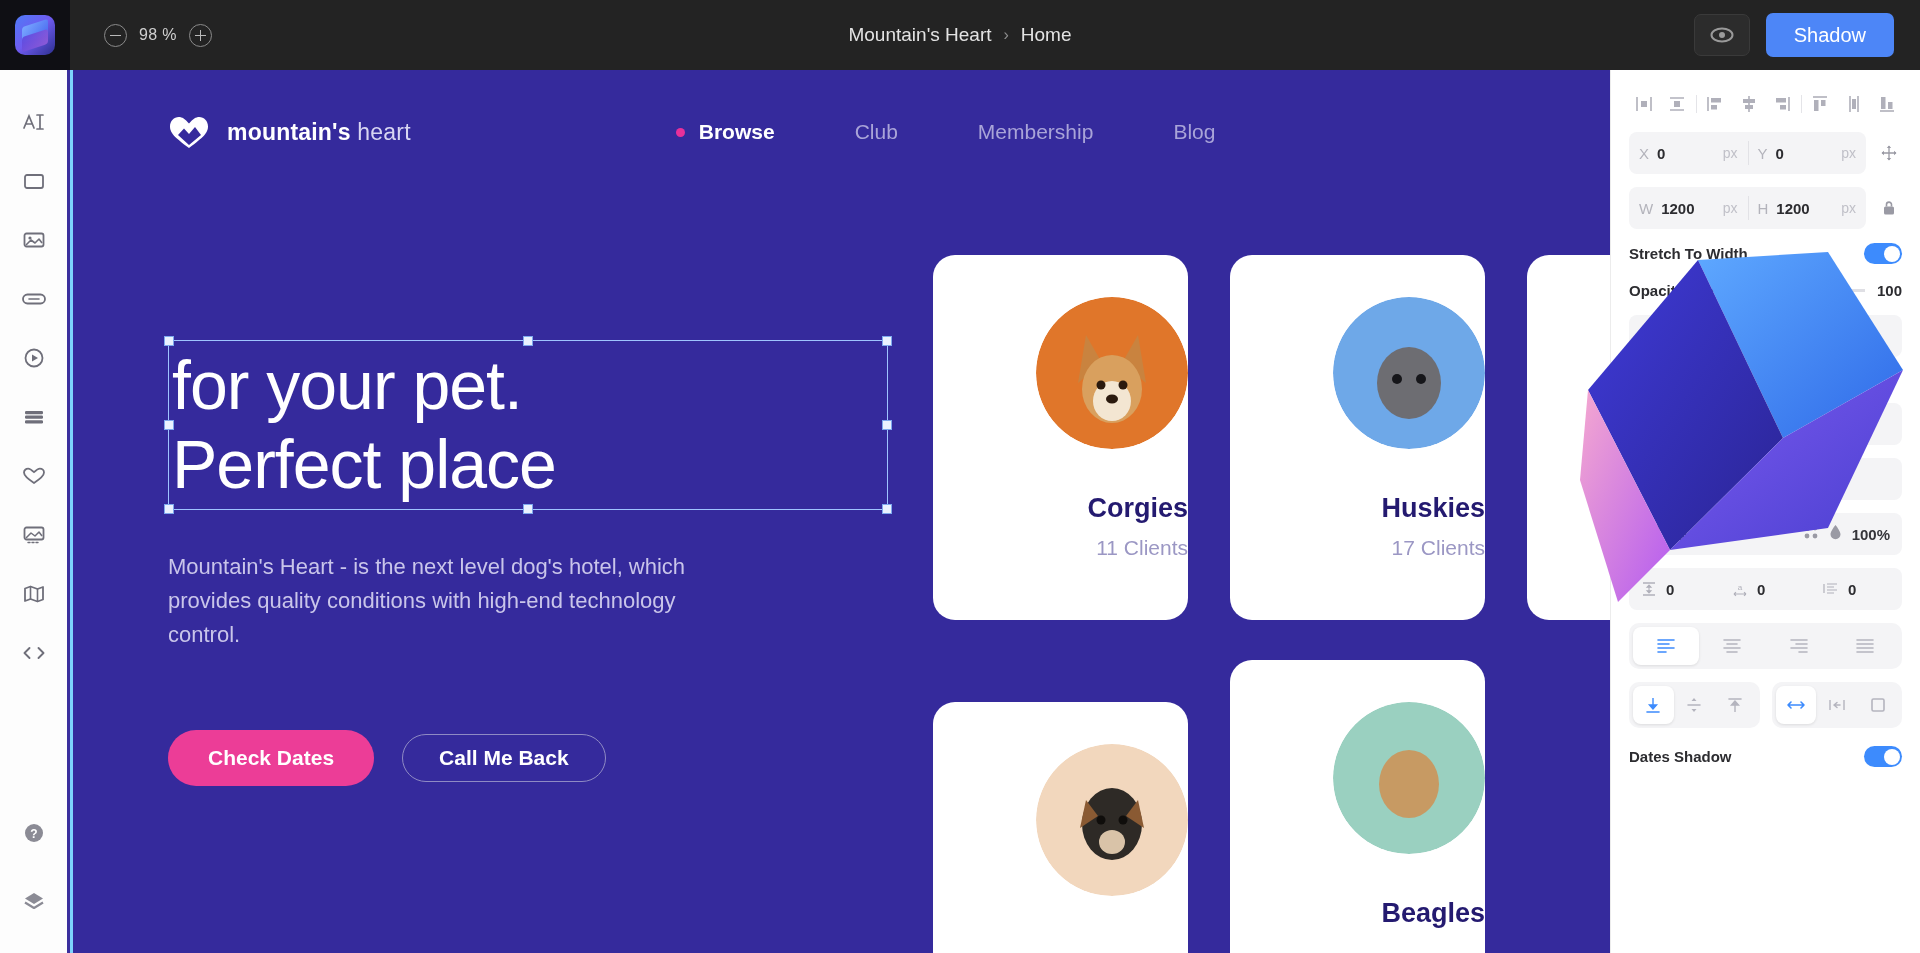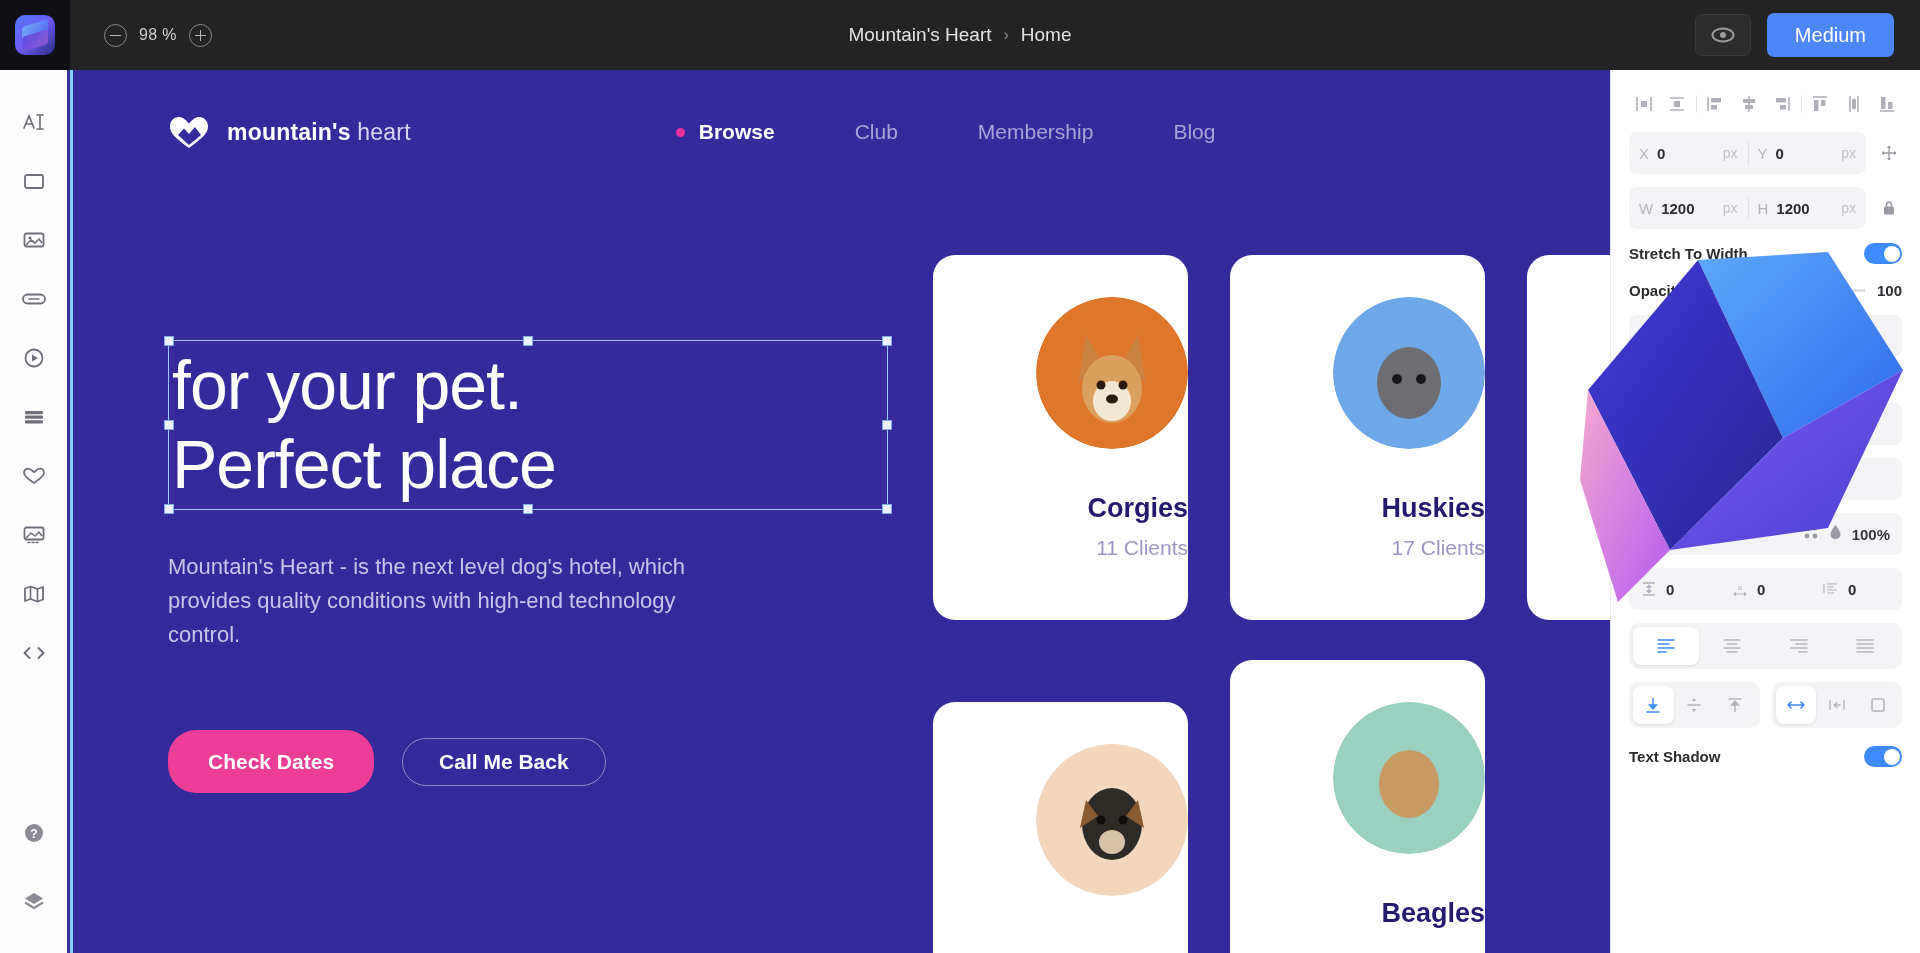--- a/index.html
+++ b/index.html
@@ -60,21 +60,21 @@
   .hero-title-wrap { position: relative; padding: 6px 4px; }
   .hero-title { font-size: 68px; line-height: 1.16; color: #ffffff; font-weight: 400; letter-spacing: -1px; }
   .sel-box { position: absolute; left: 0; top: 0; right: 0; bottom: 0; border: 1px solid #9fc4ff; pointer-events: none; }
   .handle { position: absolute; width: 10px; height: 10px; background: #eaf2ff; border: 1px solid #7ea9ee; }
   .h-tl { left: -5px; top: -5px; } .h-tm { left: calc(50% - 5px); top: -5px; } .h-tr { right: -5px; top: -5px; }
   .h-ml { left: -5px; top: calc(50% - 5px); } .h-mr { right: -5px; top: calc(50% - 5px); }
   .h-bl { left: -5px; bottom: -5px; } .h-bm { left: calc(50% - 5px); bottom: -5px; } .h-br { right: -5px; bottom: -5px; }
 
   .hero-sub { margin-top: 40px; font-size: 22px; line-height: 1.55; color: #c9c5ea; max-width: 540px; }
   .hero-cta { margin-top: 78px; display: flex; align-items: center; gap: 28px; }
-  .btn-pink { height: 63px; padding: 0 40px; border-radius: 28px; background: #ec3d97; color: #fff; font-size: 21px; font-weight: 700;
+  .btn-pink { height: 56px; padding: 0 40px; border-radius: 28px; background: #ec3d97; color: #fff; font-size: 21px; font-weight: 700;
       display: flex; align-items: center; justify-content: center; cursor: pointer; }
   .btn-ghost { height: 48px; padding: 0 36px; border-radius: 28px; border: 1.5px solid #8f8ac4; color: #fff; font-size: 21px; font-weight: 700;
       display: flex; align-items: center; justify-content: center; cursor: pointer; }
 
   .cards { position: absolute; left: 860px; top: 185px; display: grid; grid-template-columns: 255px 255px 255px; gap: 40px 42px; }
   .pet-card { width: 255px; height: 365px; background: #fff; border-radius: 22px; display: flex; flex-direction: column;
       align-items: flex-end; padding-top: 42px; cursor: pointer; }
   .pet-photo { width: 152px; height: 152px; border-radius: 50%; position: relative; overflow: hidden; }
   .pet-name { margin-top: 44px; font-size: 27px; font-weight: 700; color: #241a70; }
   .pet-clients { margin-top: 12px; font-size: 21px; color: #9b97c4; }
@@ -166,21 +166,21 @@
       <span>Home</span>
     </div>
 
     <div class="topbar-right">
       <div class="eye-btn">
         <svg width="24" height="16" viewBox="0 0 24 16">
           <ellipse cx="12" cy="8" rx="10.5" ry="6.4" fill="none" stroke="#9a9a9a" stroke-width="2"></ellipse>
           <circle cx="12" cy="8" r="3" fill="#9a9a9a"></circle>
         </svg>
       </div>
-      <div class="publish-btn">Medium</div>
+      <div class="publish-btn">Shadow</div>
     </div>
   </div>
 
   <div class="rail">
     <div class="rail-item">
       <svg width="26" height="26" viewBox="0 0 26 26">
         <path d="M3 19 L8 7 L13 19 M5 15 H11" fill="none" stroke="#6f6f7a" stroke-width="1.7" stroke-linecap="round"></path>
         <path d="M16 6 H22 M16 20 H22 M19 6 V20" fill="none" stroke="#6f6f7a" stroke-width="1.7" stroke-linecap="round"></path>
       </svg>
     </div>
@@ -638,21 +638,21 @@
         </div>
         <div class="seg">
           <svg width="18" height="16" viewBox="0 0 18 16">
             <rect x="3" y="2" width="12" height="12" rx="1.5" fill="none" stroke="currentColor" stroke-width="1.6"></rect>
           </svg>
         </div>
       </div>
     </div>
 
     <div class="toggle-row" style="margin-top:18px">
-      <span class="toggle-label">Text Shadow</span>
+      <span class="toggle-label">Dates Shadow</span>
       <span class="toggle"></span>
     </div>
   </div>
 
   <svg class="float-art" viewBox="0 0 330 360">
     <defs>
       <linearGradient id="gA" x1="0" y1="0" x2="1" y2="1">
         <stop offset="0" stop-color="#5ea8ff"></stop>
           <stop offset="1" stop-color="#2f6ae8"></stop>
       </linearGradient>

